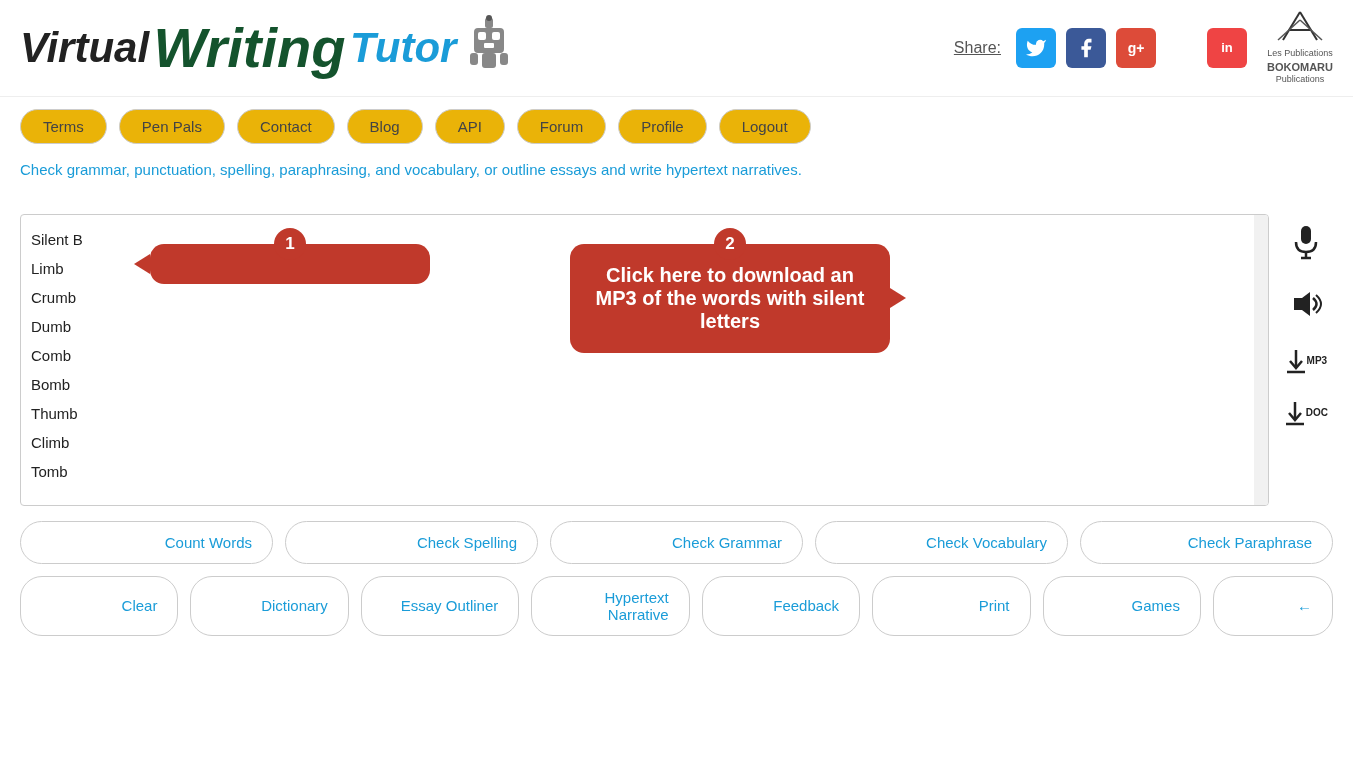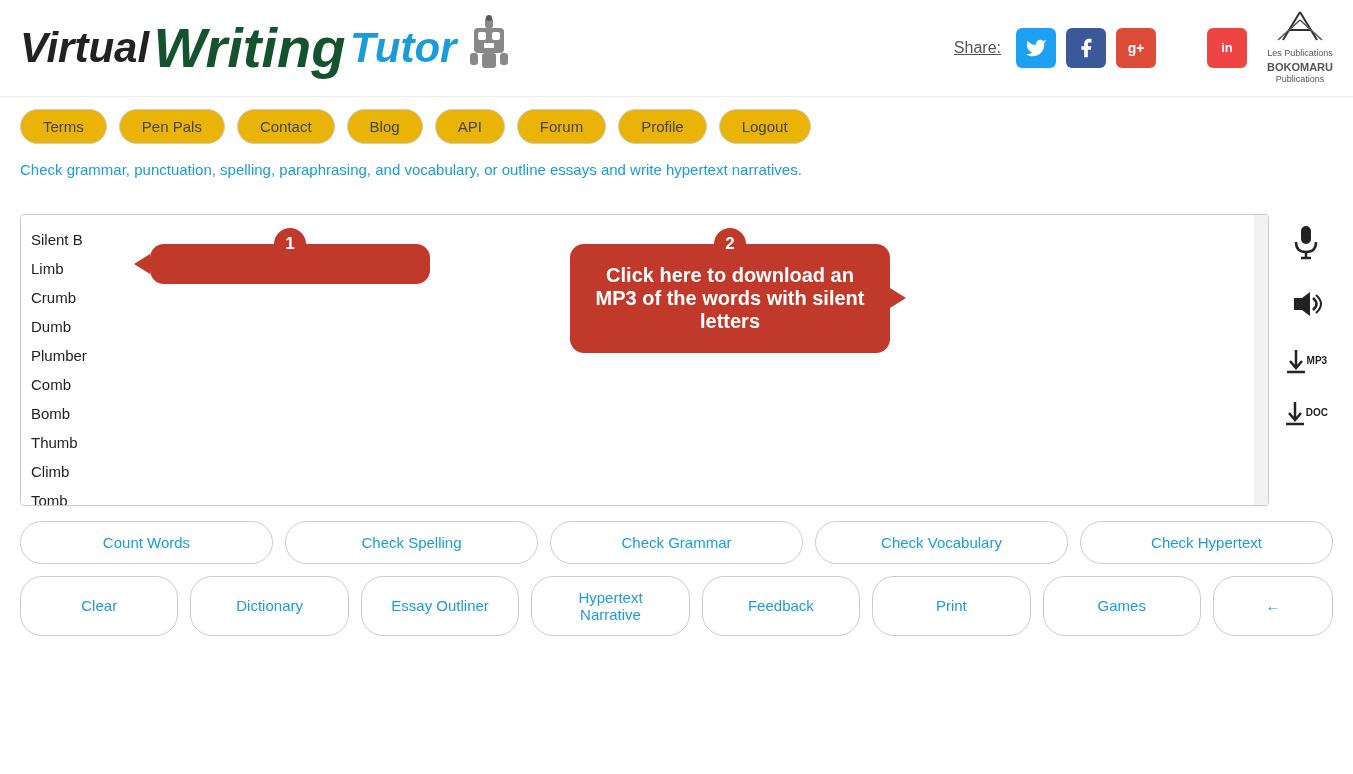--- a/index.html
+++ b/index.html
@@ -40,21 +40,21 @@
     
     .scrollbar-area { width: 14px; background: #f1f1f1; position: absolute; right: 0; top: 0; bottom: 0; }
 
     
     .right-icons { display: flex; flex-direction: column; align-items: center; gap: 20px; padding: 10px 5px; }
     .icon-btn { cursor: pointer; color: #333; display: flex; flex-direction: row; align-items: center; font-size: 11px; }
 
     
     .bottom-buttons { padding: 15px 20px; display: flex; flex-direction: column; gap: 12px; }
     .btn-row { display: flex; gap: 12px; flex-wrap: wrap; }
-    .action-btn { border: 1px solid #ccc; border-radius: 22px; padding: 12px 20px; font-size: 15px; color: #1a9cd8; cursor: pointer; background: #fff; flex: 1; text-align: center; min-width: 120px; }
+    .action-btn { border: 1px solid #ccc; border-radius: 22px; padding: 12px 20px; font-size: 15px; color: #1a9cd8; cursor: pointer; background: #fff; flex: 1; text-align: right; min-width: 120px; }
 
     .relative-wrapper { position: relative; flex: 1; }
   </style>
 </head>
 <body>
 
 <div class="header">
   <div class="logo">
     <span class="logo-virtual">Virtual</span>&nbsp;<span class="logo-writing">Writing</span>&nbsp;<span class="logo-tutor">Tutor</span>
     <span class="robot-icon" style="margin-left:8px;">
@@ -116,21 +116,20 @@
 <div class="subtitle">Check grammar, punctuation, spelling, paraphrasing, and vocabulary, or outline essays and write hypertext narratives.</div>
 
 <div class="main">
   <div class="relative-wrapper">
     <div class="textarea-container">
       <div class="word-list" id="word-list">
           <div>Silent B</div>
           <div>Limb</div>
           <div>Crumb</div>
           <div>Dumb</div>
-          <div>Plumber</div>
           <div>Comb</div>
           <div>Bomb</div>
           <div>Thumb</div>
           <div>Climb</div>
           <div>Tomb</div>
         </div>
       <div class="scrollbar-area"></div>
     </div>
 
     <div style="position:absolute; left:130px; top:30px; z-index:20;">
@@ -189,21 +188,21 @@
     </div>
   </div>
 </div>
 
 <div class="bottom-buttons">
   <div class="btn-row" id="btn-row-1">
       <button class="action-btn">Count Words</button>
       <button class="action-btn">Check Spelling</button>
       <button class="action-btn">Check Grammar</button>
       <button class="action-btn">Check Vocabulary</button>
-      <button class="action-btn">Check Hypertext</button>
+      <button class="action-btn">Check Paraphrase</button>
     </div>
   <div class="btn-row" id="btn-row-2">
       <button class="action-btn">Clear</button>
       <button class="action-btn">Dictionary</button>
       <button class="action-btn">Essay Outliner</button>
       <button class="action-btn">Hypertext Narrative</button>
       <button class="action-btn">Feedback</button>
       <button class="action-btn">Print</button>
       <button class="action-btn">Games</button>
       <button class="action-btn" style="color: rgb(26, 156, 216); max-width: 70px;">←</button>

